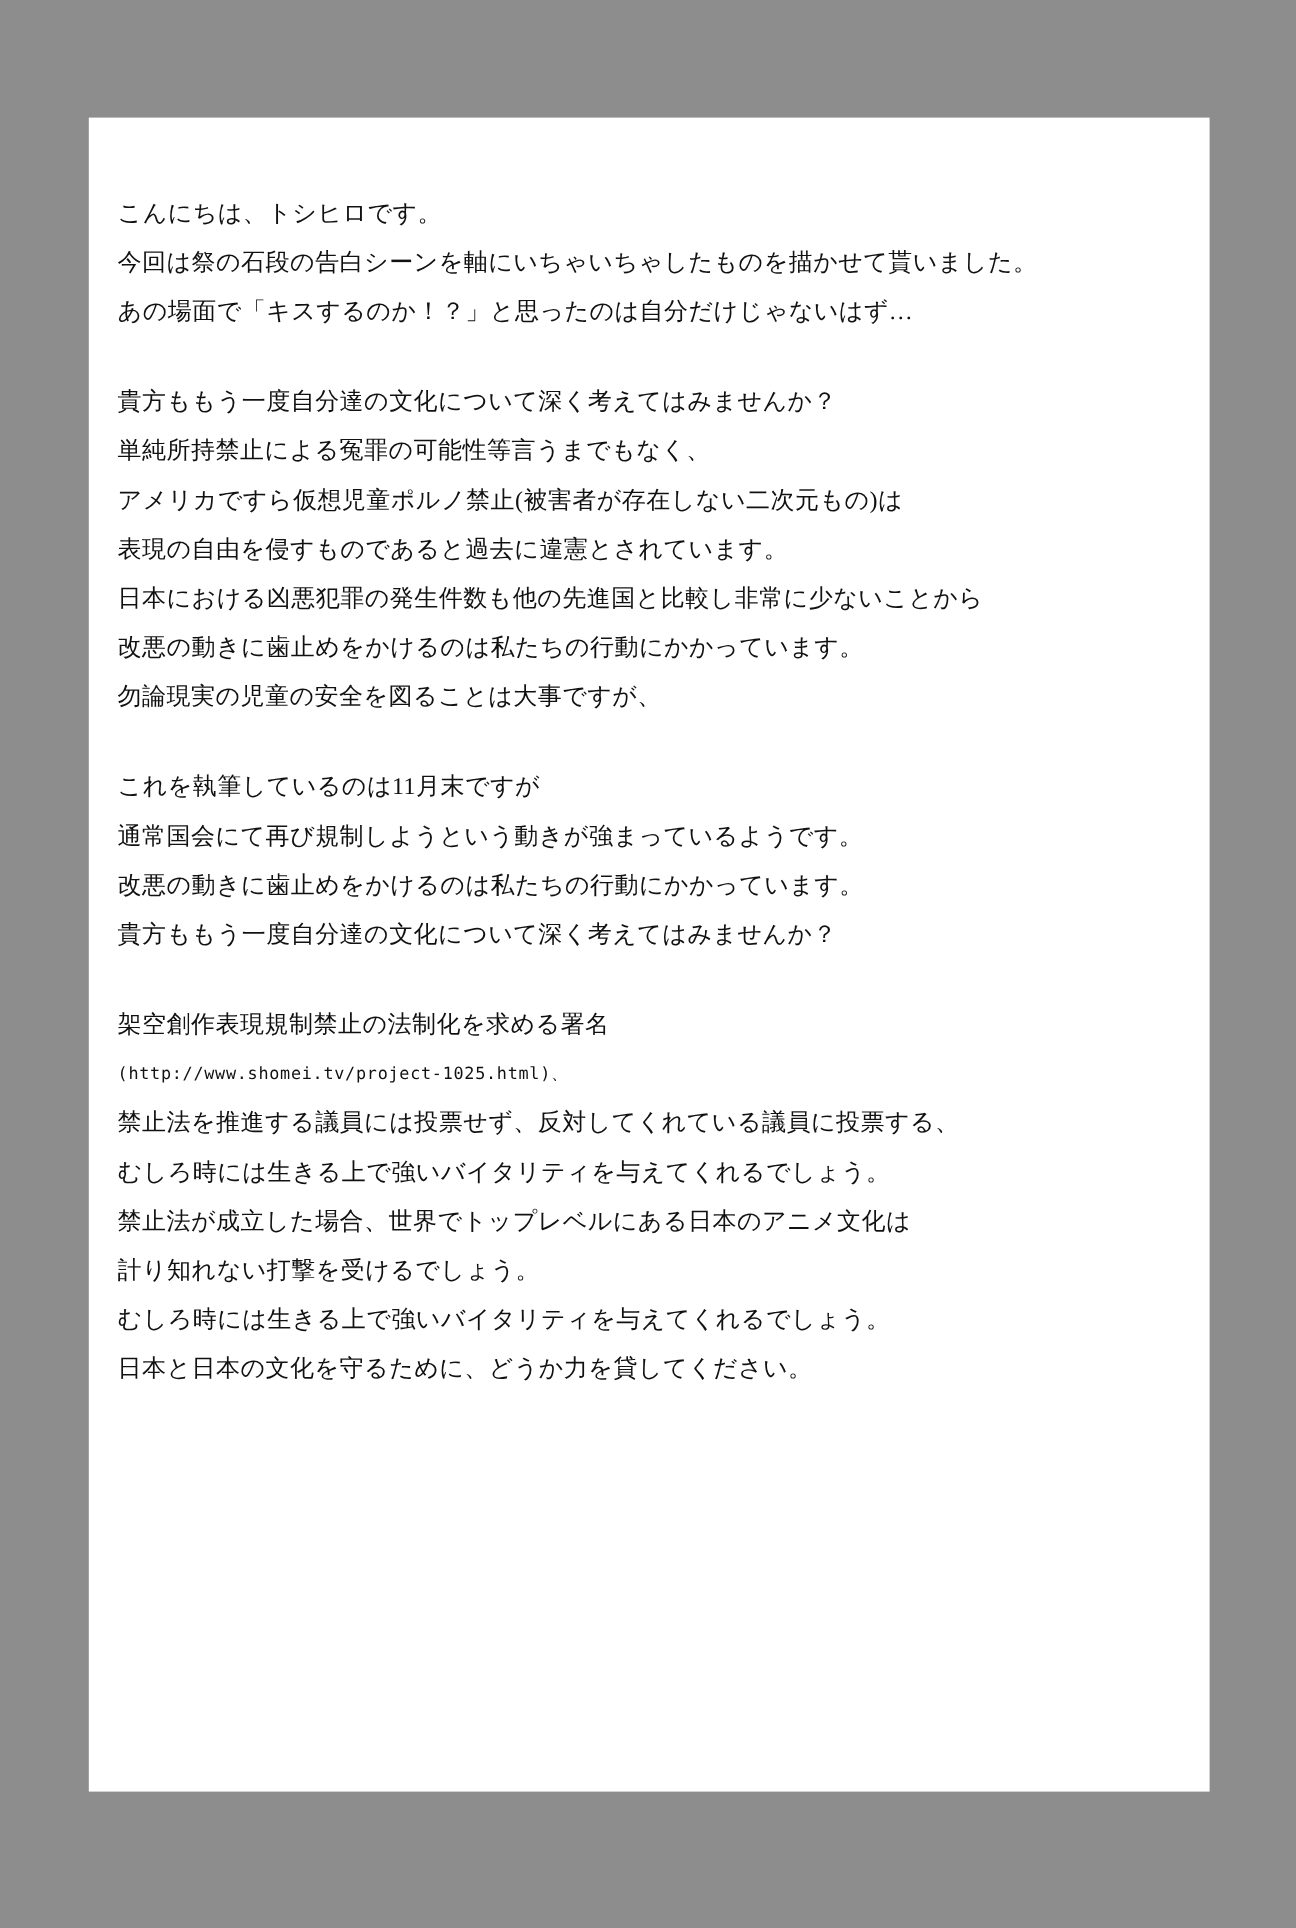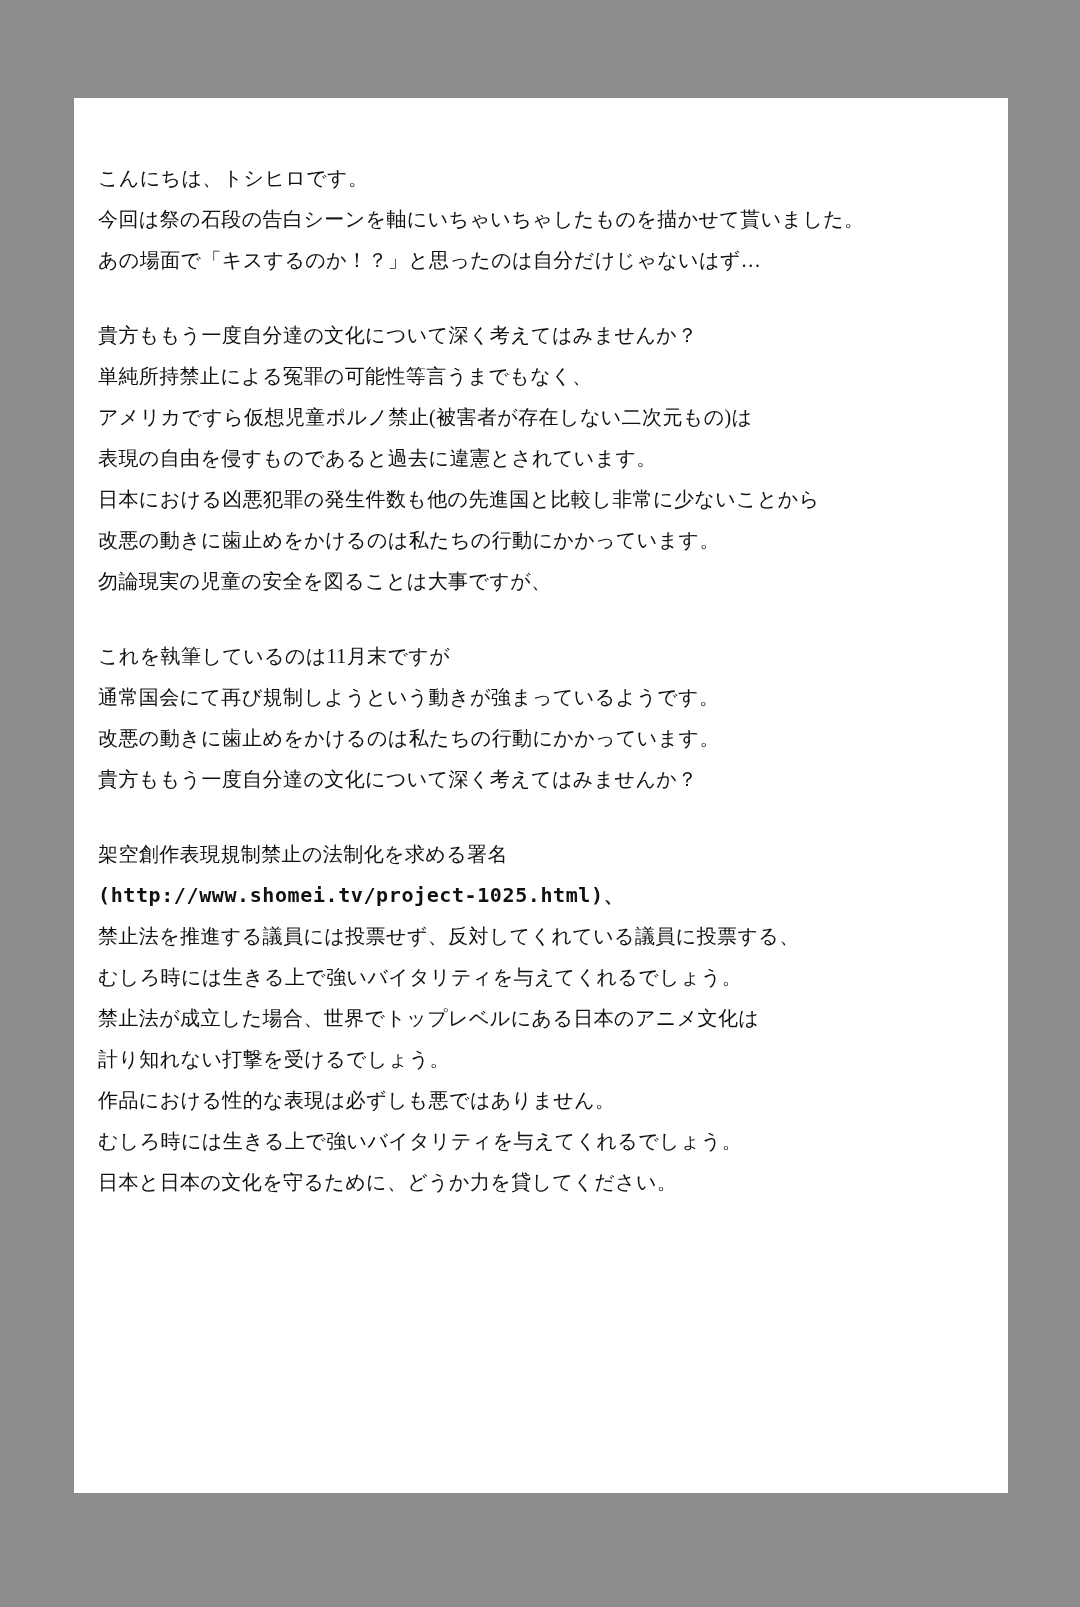--- a/index.html
+++ b/index.html
@@ -38,23 +38,22 @@
     font-size: 20px;
     line-height: 41px;
     color: #111111;
     letter-spacing: 0.4px;
     white-space: nowrap;
     font-family: Liberation Serif, serif;
     font-weight: 400;
   }
   .line.mono {
     font-family: "DejaVu Sans Mono", monospace;
-    font-size: 20px;
+    font-size: 14px;
     letter-spacing: 0.6px;
-    font-weight: bold;
   }
 </style>
 </head>
 <body>
 
 <div id="page-wrap">
   <div id="afterword">
       <div class="para">
         <div class="line">こんにちは、トシヒロです。</div>
         <div class="line">今回は祭の石段の告白シーンを軸にいちゃいちゃしたものを描かせて貰いました。</div>
@@ -75,18 +74,17 @@
         <div class="line">改悪の動きに歯止めをかけるのは私たちの行動にかかっています。</div>
         <div class="line">貴方ももう一度自分達の文化について深く考えてはみませんか？</div>
       </div>
       <div class="para">
         <div class="line">架空創作表現規制禁止の法制化を求める署名</div>
         <div class="line mono">(http://www.shomei.tv/project-1025.html)、</div>
         <div class="line">禁止法を推進する議員には投票せず、反対してくれている議員に投票する、</div>
         <div class="line">むしろ時には生きる上で強いバイタリティを与えてくれるでしょう。</div>
         <div class="line">禁止法が成立した場合、世界でトップレベルにある日本のアニメ文化は</div>
         <div class="line">計り知れない打撃を受けるでしょう。</div>
-        <div class="line">作品における性的な表現は必ずしも悪ではありません。</div>
         <div class="line">むしろ時には生きる上で強いバイタリティを与えてくれるでしょう。</div>
         <div class="line">日本と日本の文化を守るために、どうか力を貸してください。</div>
       </div>
     </div>
 </div>
 
 </body></html>

